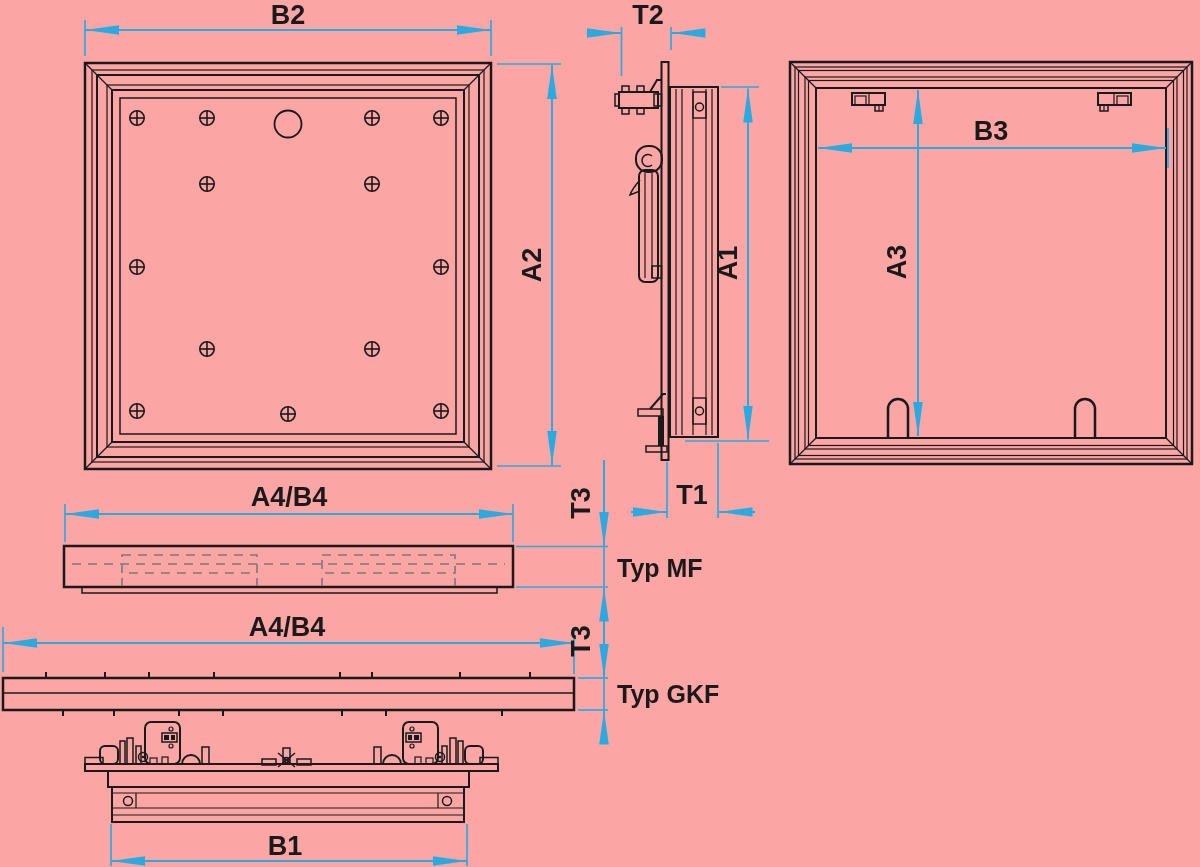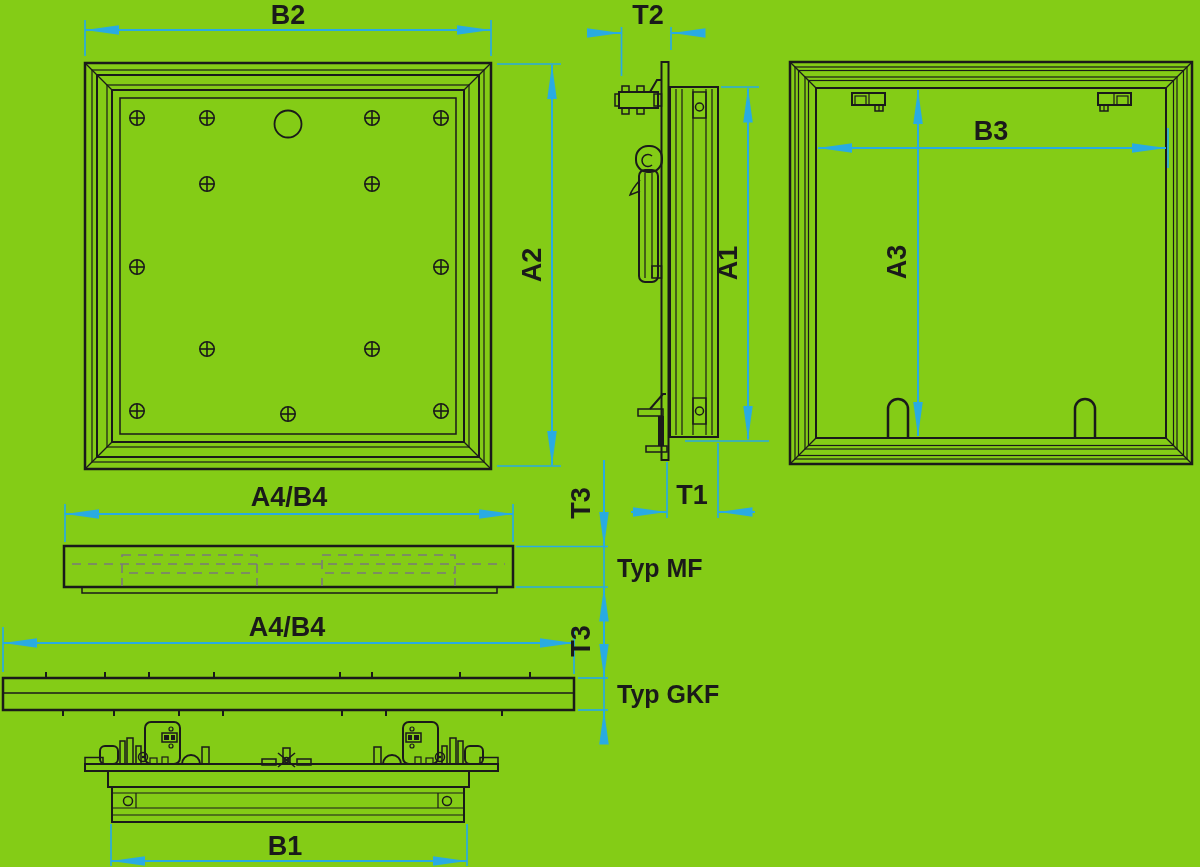--- a/index.html
+++ b/index.html
@@ -1,16 +1,16 @@
 <!DOCTYPE html>
 <html><head>
 <meta charset="utf-8">
 <style>
   html,body{margin:0;padding:0;background:#ffffff;}
-  .stage{position:relative;width:1200px;height:867px;background:#84cc16;overflow:hidden;
+  .stage{position:relative;width:1200px;height:867px;background:#fca5a5;overflow:hidden;
          font-family:"Liberation Sans",sans-serif;}
   svg{display:block;}
   .k{stroke:#1a1a1a;fill:none;stroke-linejoin:miter;}
   .w25{stroke-width:2.5;}
   .w2{stroke-width:2;}
   .w15{stroke-width:1.5;}
   .w12{stroke-width:1.2;}
   .fillk{fill:#1a1a1a;stroke:none;}
   .hid{stroke:#7a7a7a;stroke-width:1.6;fill:none;stroke-dasharray:9 7;}
   .dim{stroke:#29abe2;stroke-width:2;fill:none;}

